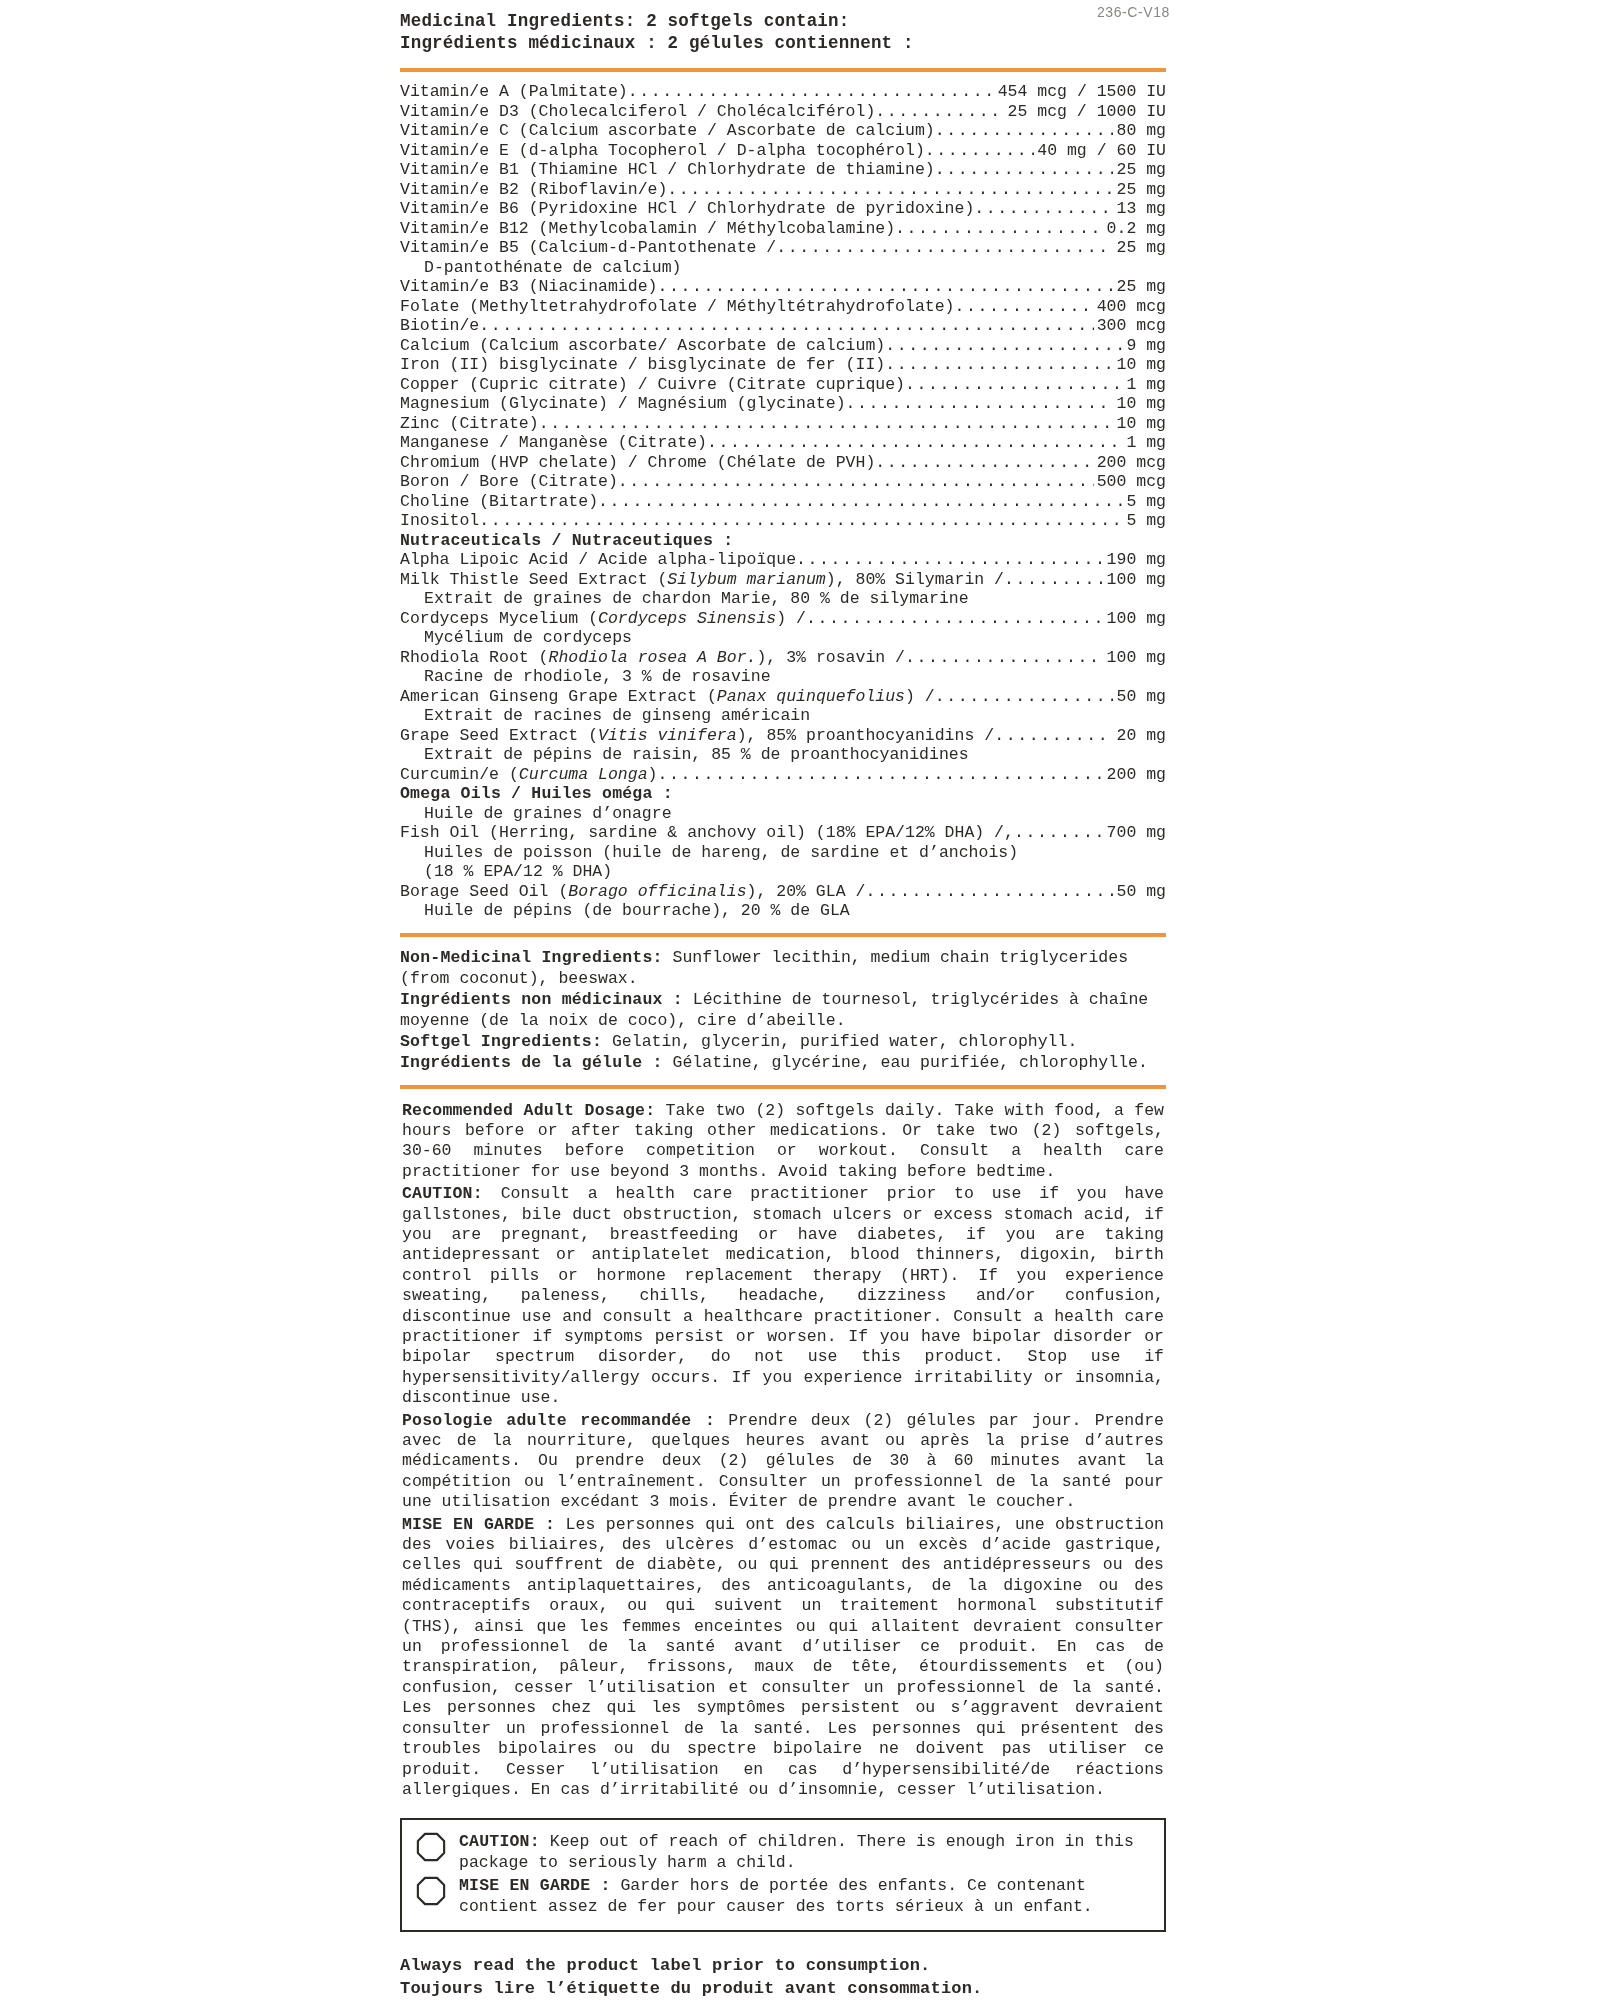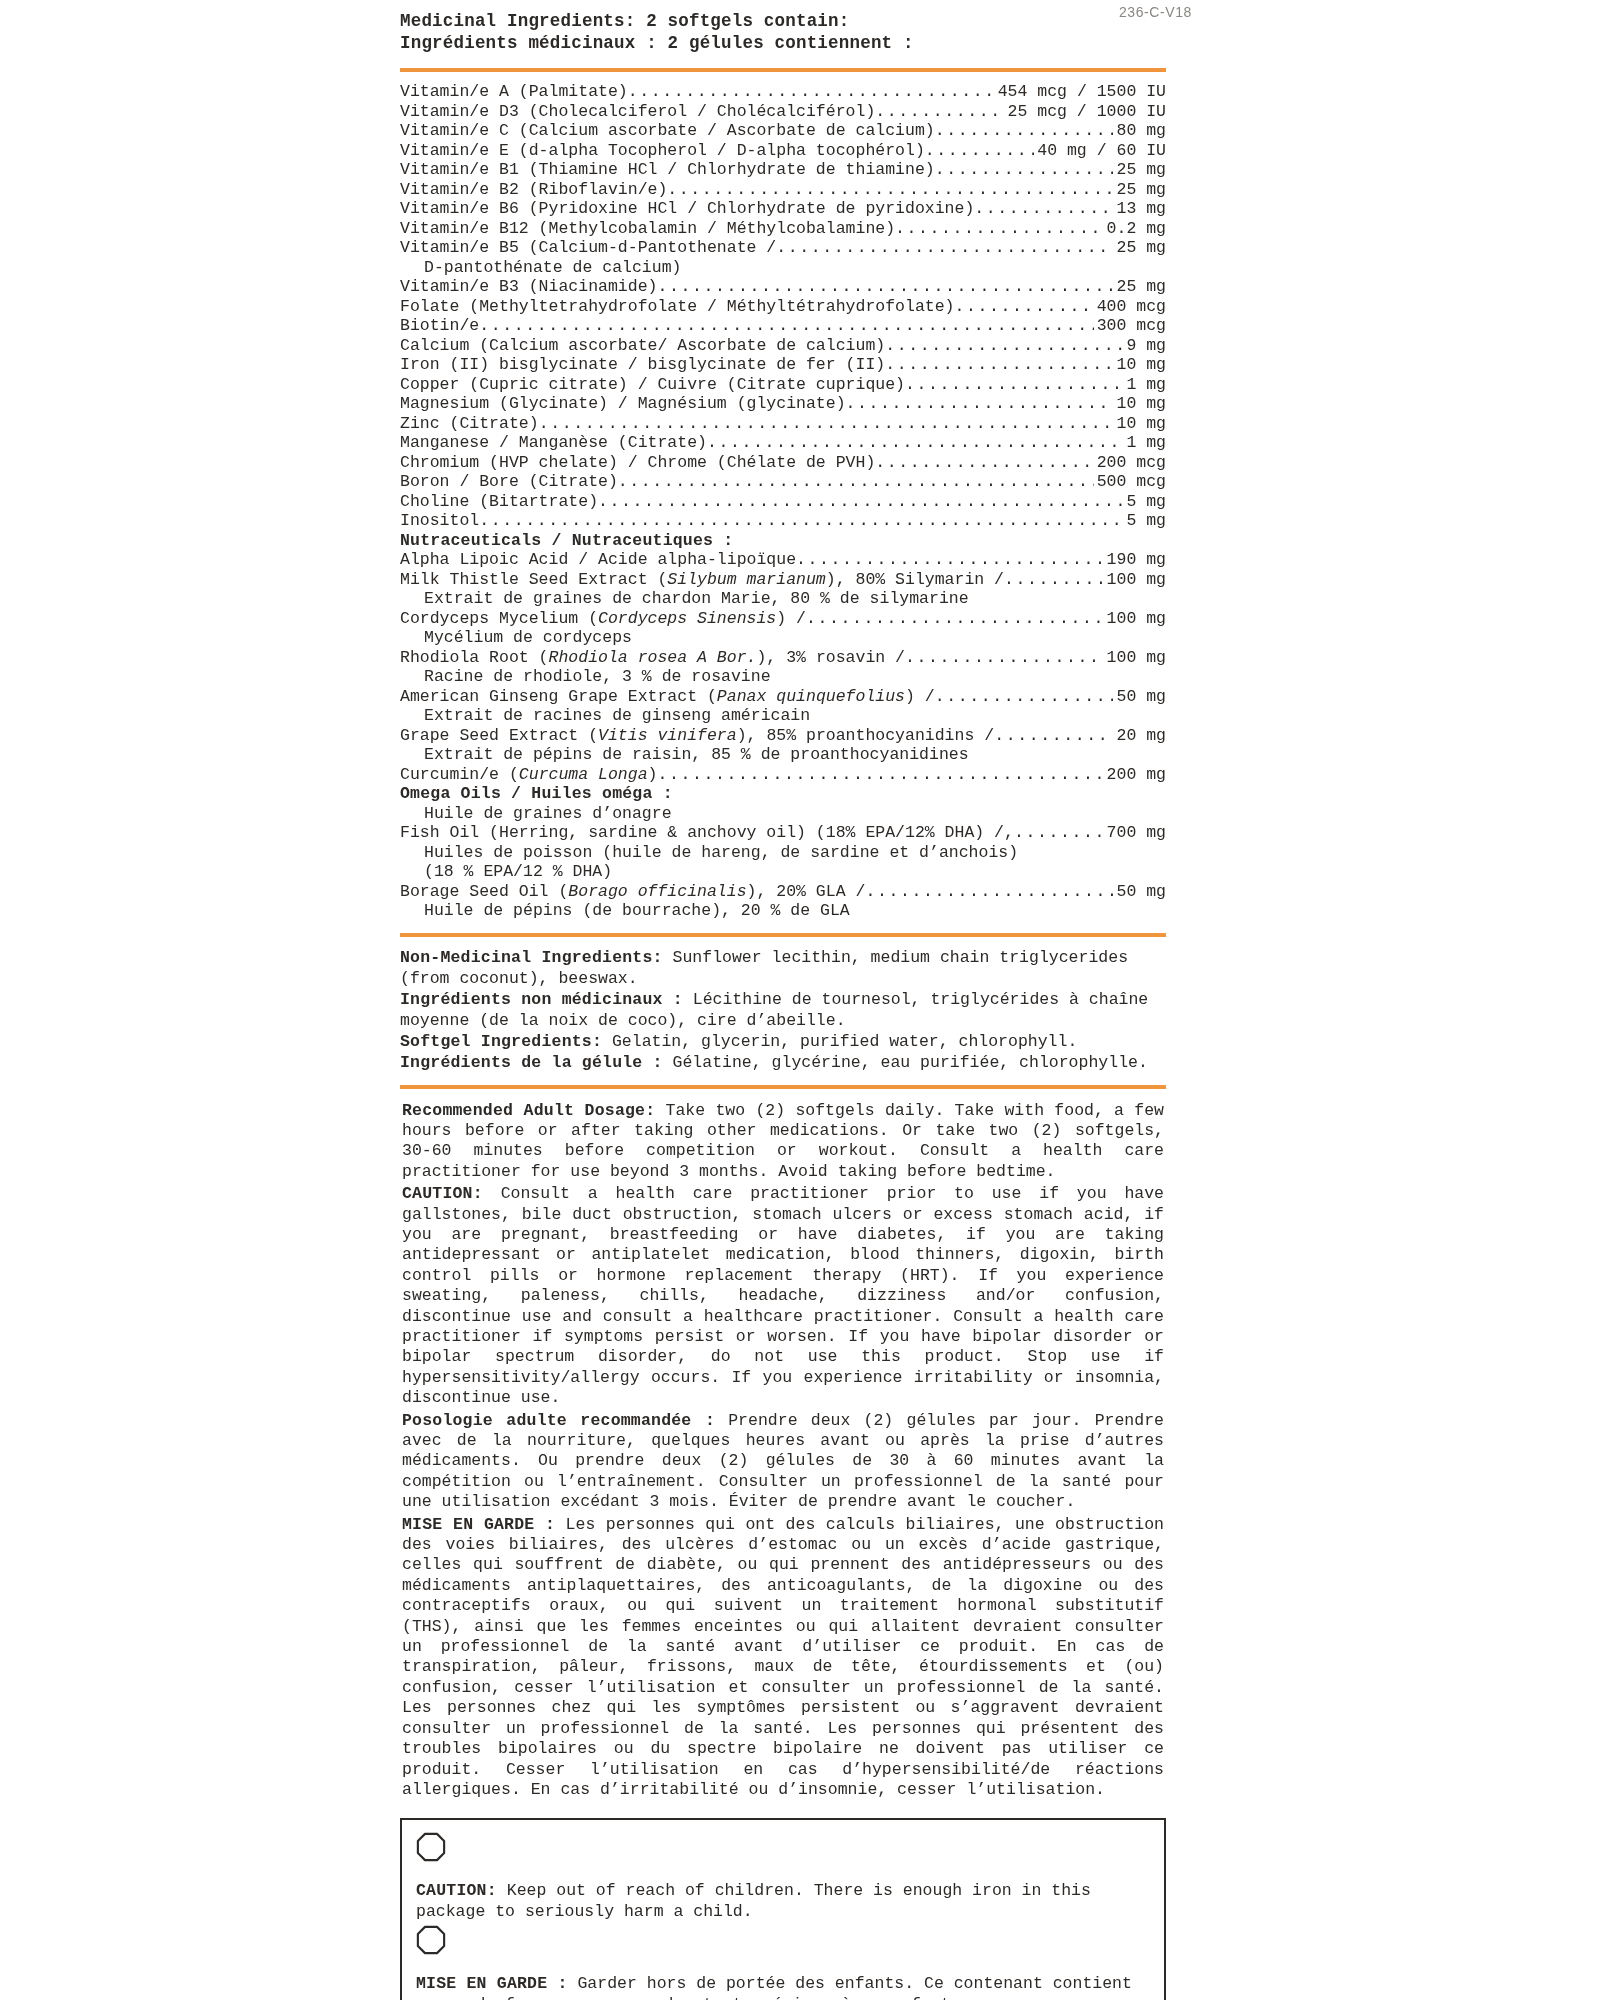--- a/index.html
+++ b/index.html
@@ -1,36 +1,36 @@
 <!DOCTYPE html>
 <html><head>
 <meta charset="utf-8">
 <style>
   html,body{margin:0;padding:0;background:#ffffff;}
   .page{position:relative;width:1600px;height:2000px;background:#ffffff;overflow:hidden;
         font-family:"Liberation Sans","DejaVu Sans",sans-serif;color:#2d2926;}
-  .doc-code{position:absolute;top:4px;right:408px;font-size:14px;color:#8a8782;letter-spacing:.6px;}
+  .doc-code{position:absolute;top:4px;right:430px;font-size:14px;color:#8a8782;letter-spacing:.6px;}
   .col{position:absolute;left:400px;top:10px;width:766px;font-family:Liberation Mono, monospace;}
   .hdr{font-weight:bold;font-size:17.5px;line-height:22px;letter-spacing:.2px;}
   .rule{height:4px;border:none;margin:0;}
   .rule-1{margin:14px 0 10px;}
   .rule-2{margin:12px 0 10px;}
   .rule-3{margin:12px 0 12px;}
   .ing-row{display:flex;align-items:baseline;font-size:16.5px;line-height:19.5px;}
   .ing-name{white-space:nowrap;flex:0 0 auto;}
   .it{font-style:italic;}
   .ing-leader{flex:1 1 10px;overflow:hidden;white-space:nowrap;min-width:8px;}
   .ing-leader::after{content:"......................................................................................................................................................";letter-spacing:1.6px;}
   .ing-value{flex:0 0 auto;white-space:nowrap;padding-left:3px;}
   .ing-cont{padding-left:24px;font-size:16.5px;line-height:19.5px;}
   .ing-subhead{font-weight:bold;font-size:16.5px;line-height:19.5px;letter-spacing:.2px;}
   .nm-line{margin:0;font-size:16.5px;line-height:21px;}
   .dose-par{margin:2px;font-size:16.5px;line-height:20.4px;text-align:justify;}
   .caution-box{border:2px solid #2d2926;margin-top:18px;padding:9px 14px 11px;}
-  .cb-item{display:flex;gap:13px;margin:2px 0;flex-direction:column;}
+  .cb-item{display:flex;gap:13px;margin:2px 0;}
   .cb-icon{flex:0 0 30px;padding-top:1px;}
   .cb-text{margin:0;font-size:16.5px;line-height:21px;}
   .footer{margin-top:22px;font-weight:bold;font-size:17px;line-height:23px;letter-spacing:.2px;}
   b{letter-spacing:.2px;}
 </style>
 </head>
 <body>
 
 <div class="page">
 

